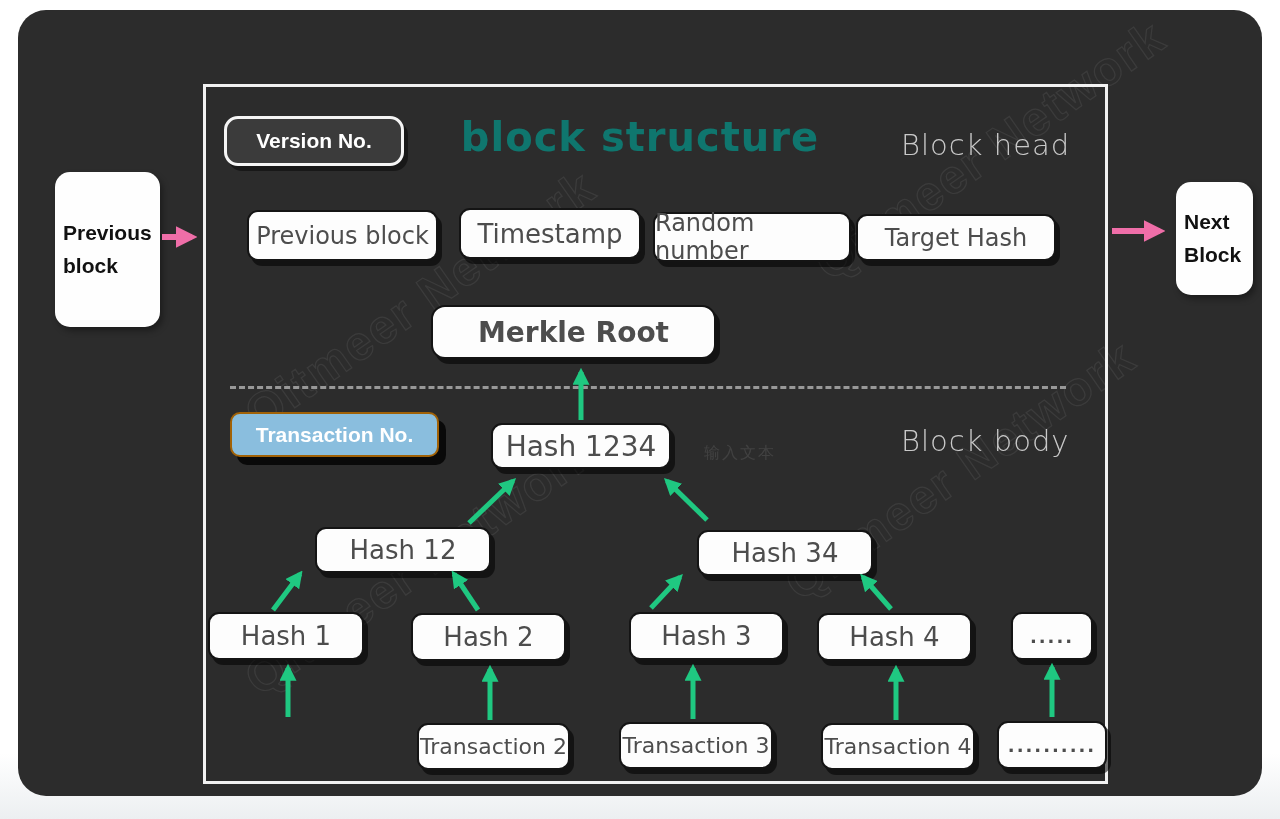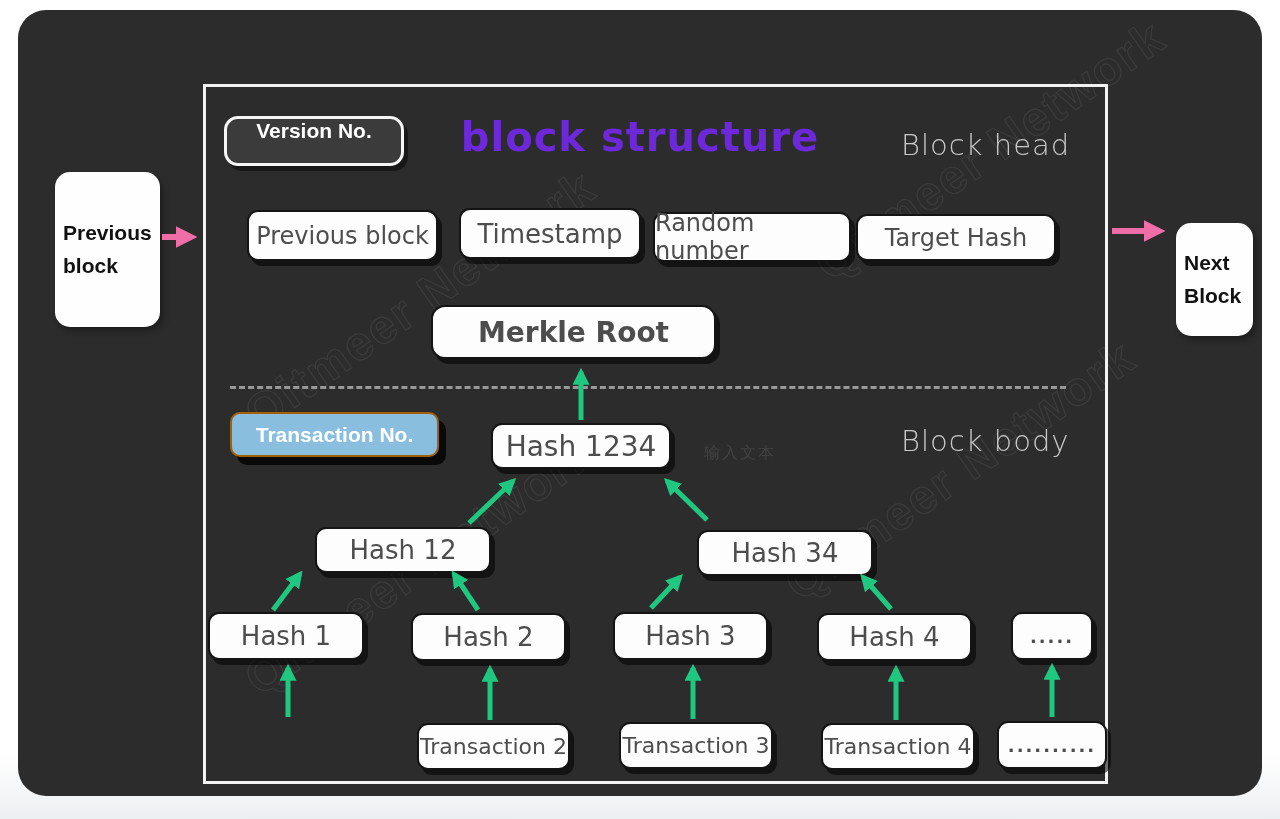--- a/index.html
+++ b/index.html
@@ -29,28 +29,28 @@
     position:absolute;box-sizing:border-box;
     background:#fdfdfd;border:2px solid #141414;border-radius:11px;
     display:flex;align-items:center;justify-content:center;
     color:#4d4d4d;
     box-shadow:4px 5px 0 rgba(0,0,0,0.55);
     font-family:"DejaVu Sans",sans-serif;font-weight:400;
   }
   .version-btn{
     position:absolute;left:224px;top:116px;width:180px;height:50px;
     box-sizing:border-box;background:#3b3b3b;border:3px solid #f5f5f5;
-    border-radius:14px;display:flex;align-items:flex-start;justify-content:center;
+    border-radius:14px;display:flex;align-items:center;justify-content:center;
     color:#ffffff;font-size:21px;font-weight:700;
     box-shadow:4px 5px 0 rgba(0,0,0,0.45);
   }
   .diagram-title{
     position:absolute;left:455px;top:108px;width:370px;height:58px;
     display:flex;align-items:center;justify-content:center;
-    color:#6d28d9;font-family:"DejaVu Sans",sans-serif;
+    color:#0f766e;font-family:"DejaVu Sans",sans-serif;
     font-size:40px;font-weight:800;letter-spacing:1px;text-align:center;
   }
   .section-label{
     position:absolute;color:#c9c9c9;font-size:29px;font-weight:300;
     font-family:"DejaVu Sans",sans-serif;letter-spacing:1px;margin-left:27px;
   }
   .dashed-divider{
     position:absolute;left:230px;top:386px;width:836px;height:0;
     border-top:3px dashed #989898;
   }
@@ -110,33 +110,33 @@
   <div class="section-label" style="left:874px;top:424px;">Block body</div>
   <div class="ghost-text">输入文本</div>
 
   <div class="wbox f28" style="left:491px;top:423px;width:180px;height:46px;">Hash 1234</div>
 
   <div class="wbox f26" style="left:315px;top:527px;width:176px;height:46px;">Hash 12</div>
   <div class="wbox f26" style="left:697px;top:530px;width:176px;height:46px;">Hash 34</div>
 
   <div class="wbox f26" style="left:208px;top:612px;width:156px;height:48px;">Hash 1</div>
   <div class="wbox f26" style="left:411px;top:613px;width:155px;height:48px;">Hash 2</div>
-  <div class="wbox f26" style="left:613px;top:612px;width:155px;height:48px;">Hash 3</div>
+  <div class="wbox f26" style="left:629px;top:612px;width:155px;height:48px;">Hash 3</div>
   <div class="wbox f26" style="left:817px;top:613px;width:155px;height:48px;">Hash 4</div>
   <div class="wbox dots" style="left:1011px;top:612px;width:82px;height:48px;">.....</div>
 
   <div class="wbox f22" style="left:417px;top:723px;width:153px;height:47px;">Transaction 2</div>
   <div class="wbox f22" style="left:619px;top:722px;width:154px;height:47px;">Transaction 3</div>
   <div class="wbox f22" style="left:821px;top:723px;width:154px;height:47px;">Transaction 4</div>
   <div class="wbox dots" style="left:997px;top:721px;width:110px;height:48px;">..........</div>
 
   <div class="side-box" style="left:55px;top:172px;width:105px;height:155px;">
     <span>Previous block</span>
   </div>
-  <div class="side-box" style="left:1176px;top:182px;width:77px;height:113px;margin-top:41px;">
+  <div class="side-box" style="left:1176px;top:182px;width:77px;height:113px;">
     <span>Next Block</span>
   </div>
 
   <svg class="arrows" viewBox="0 0 1280 819">
     <defs>
       <marker id="ag" viewBox="0 0 10 10" refX="7.5" refY="5" markerWidth="3.4" markerHeight="3.4" orient="auto-start-reverse">
         <path d="M0,0 L10,5 L0,10 z" fill="#1fc881"></path>
       </marker>
       <marker id="ap" viewBox="0 0 10 10" refX="7.5" refY="5" markerWidth="3.6" markerHeight="3.6" orient="auto-start-reverse">
         <path d="M0,0 L10,5 L0,10 z" fill="#ef6ea8"></path>

